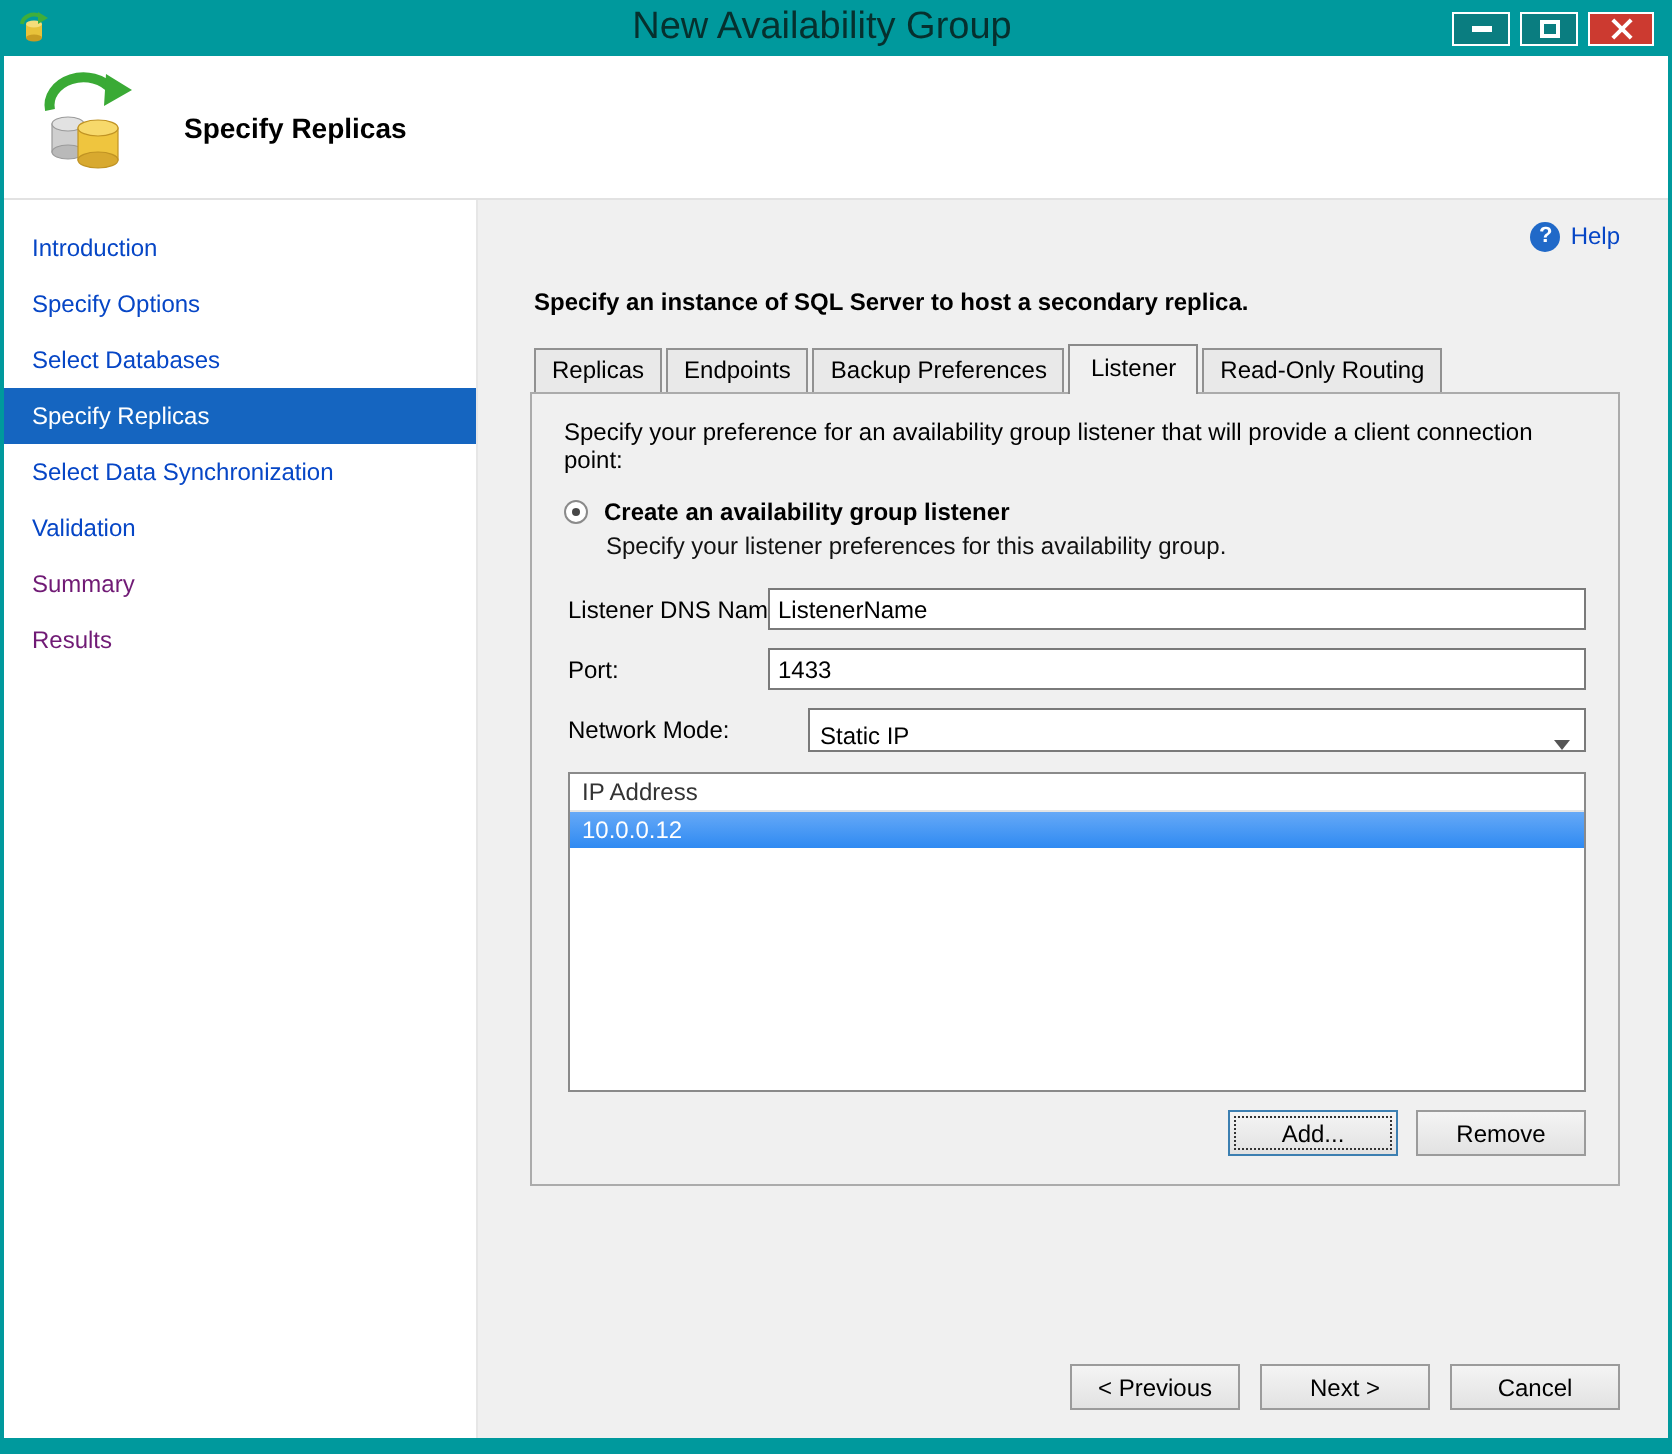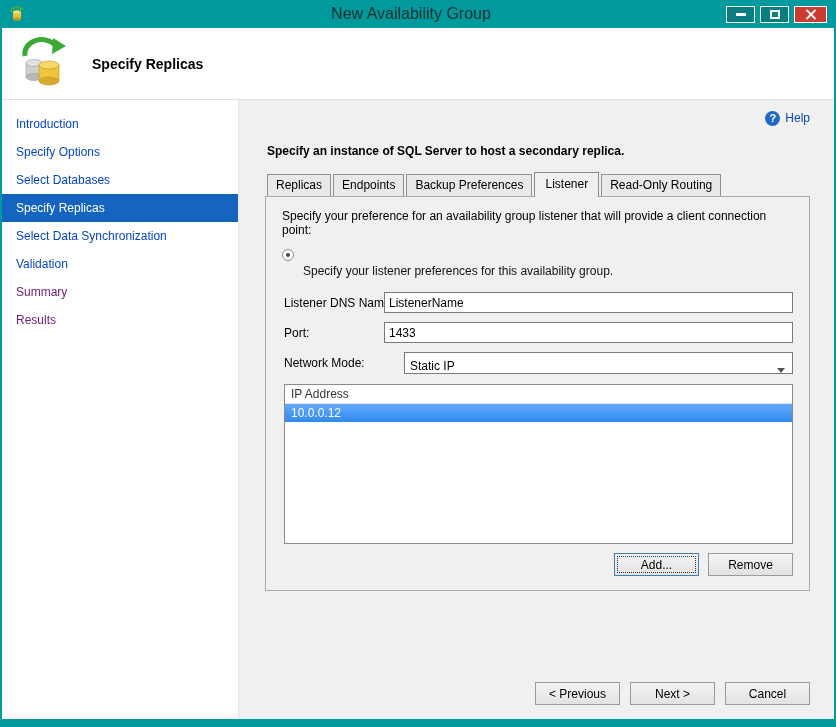--- a/index.html
+++ b/index.html
@@ -24,21 +24,21 @@
     display:flex;flex-direction:column;
     background:var(--bg);
   }
   
   .titlebar{
     height:28px;flex:none;background:var(--teal);
     display:flex;align-items:center;position:relative;
   }
   .titlebar-title{
     position:absolute;left:0;right:14px;text-align:center;
-    font-size:16px;color:#06302e;font-weight:normal;
+    font-size:19px;color:#06302e;font-weight:normal;
   }
   .title-icon{margin-left:7px;z-index:1;display:flex;align-items:center;}
   .win-controls{margin-left:auto;display:flex;gap:5px;margin-right:7px;z-index:1;}
   .win-btn{
     width:29px;height:17px;border:1px solid #fff;
     display:flex;align-items:center;justify-content:center;
     background:#0a7d80;cursor:pointer;
   }
   .win-btn.close{background:var(--close-red);width:33px;}
   .glyph-min{width:10px;height:3px;background:#fff;}
@@ -212,20 +212,21 @@
         <span class="tab">Read-Only Routing</span>
       </div>
 
       <div class="panel">
 
         <div class="panel-intro">Specify your preference for an availability group listener that will provide a client connection point:</div>
 
 
         <div class="radio-row">
           <span class="radio checked"></span>
+          <span class="radio-label">Create an availability group listener</span>
         </div>
         <div class="radio-desc">Specify your listener preferences for this availability group.</div>
 
         <div class="fields">
           <label class="field-label">Listener DNS Name:</label>
           <input class="textbox" type="text" value="ListenerName" style="">
 
           <label class="field-label">Port:</label>
           <input class="textbox" type="text" value="1433" style="">
 

